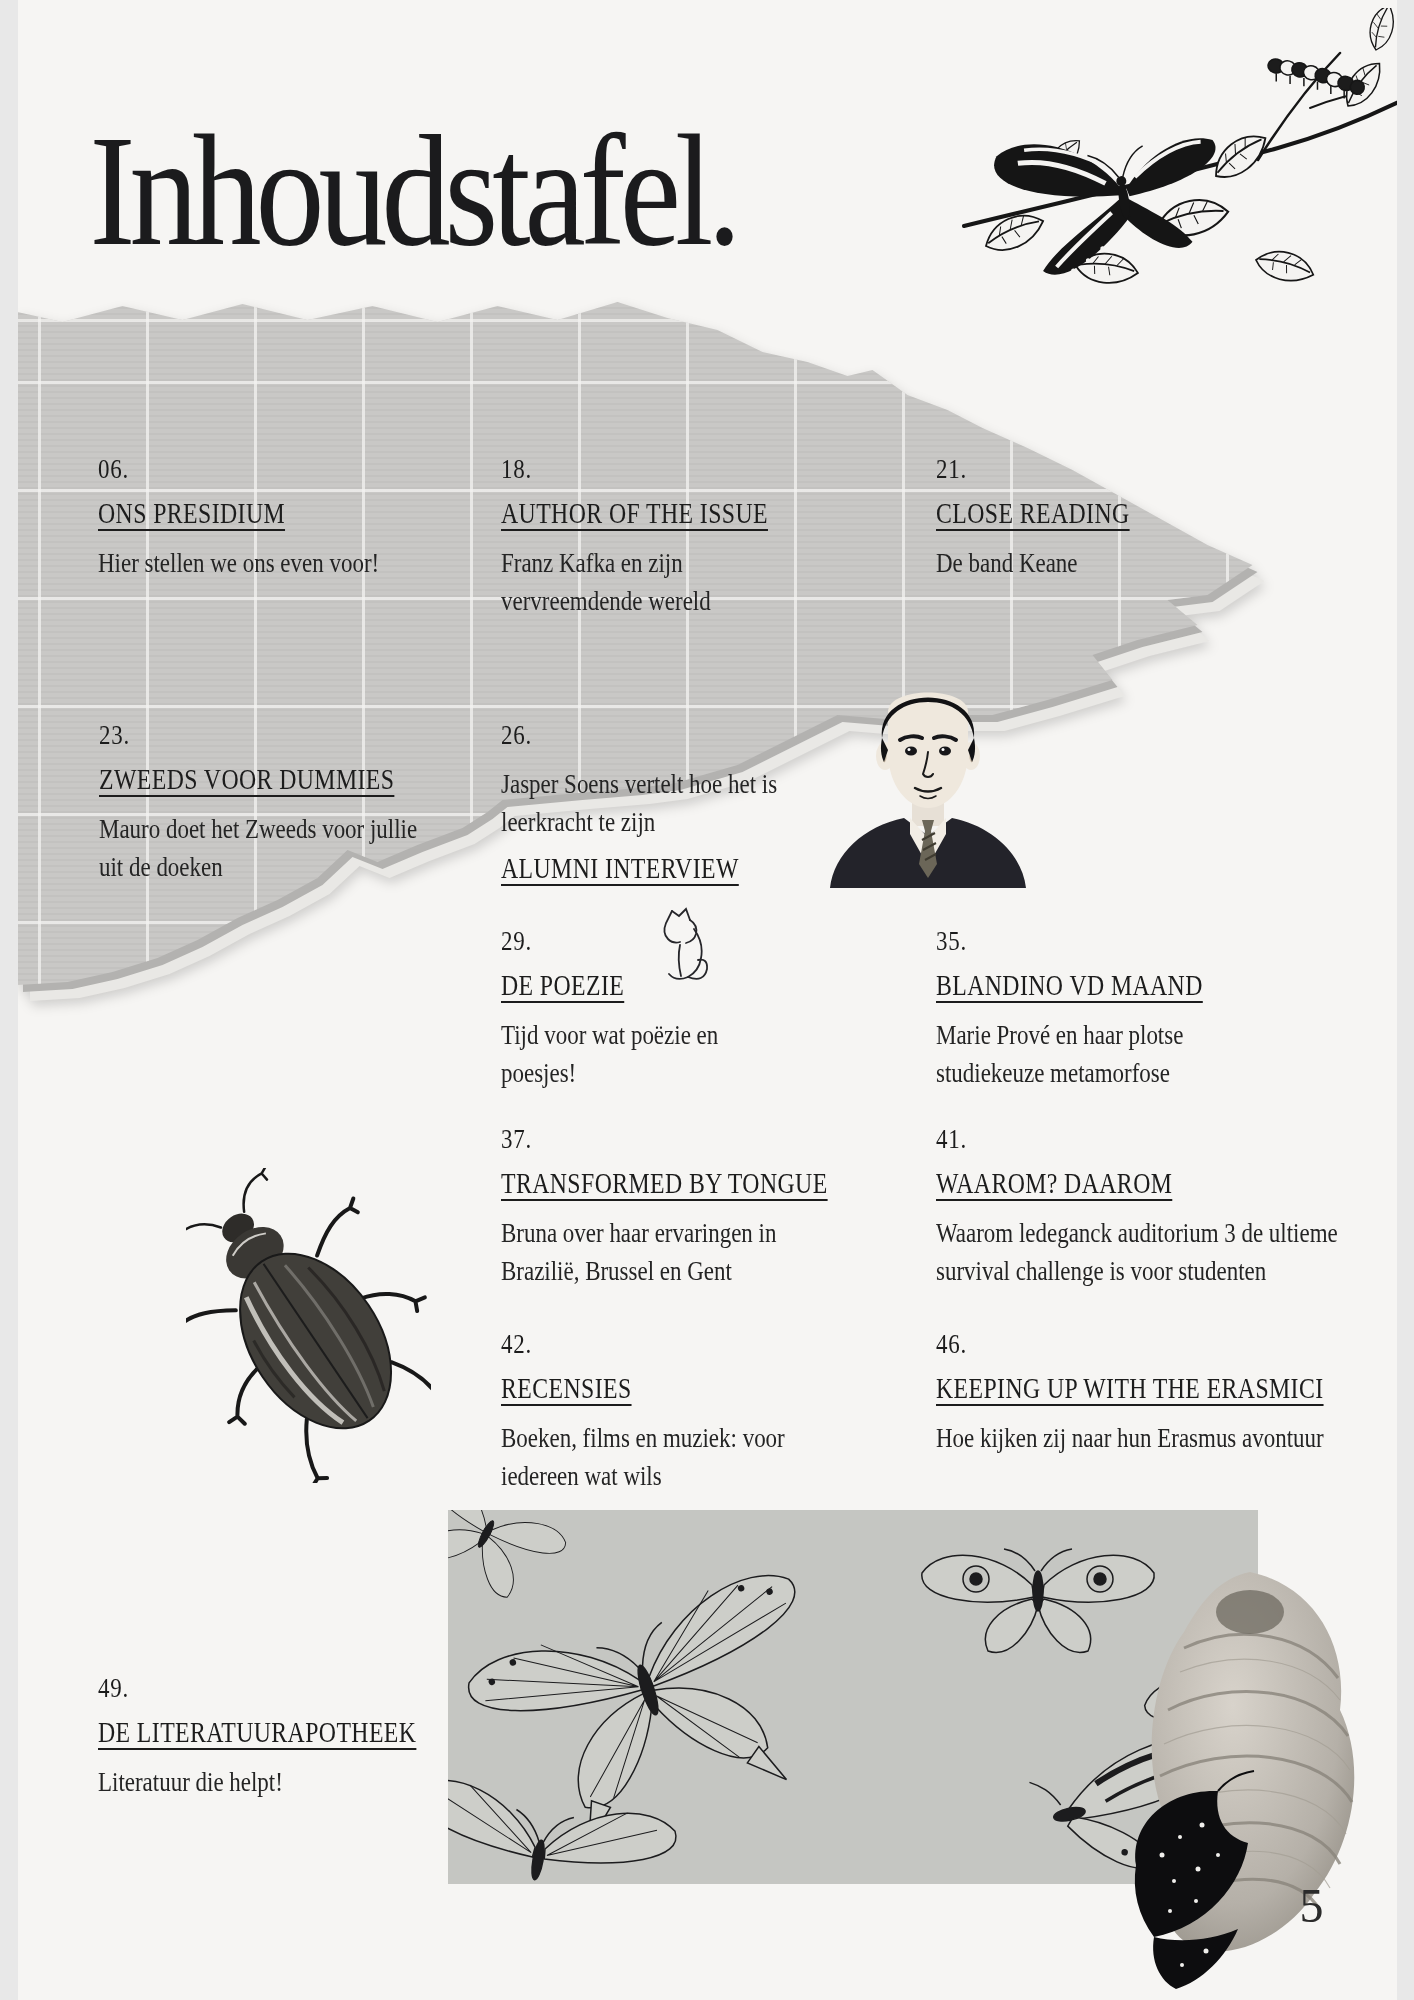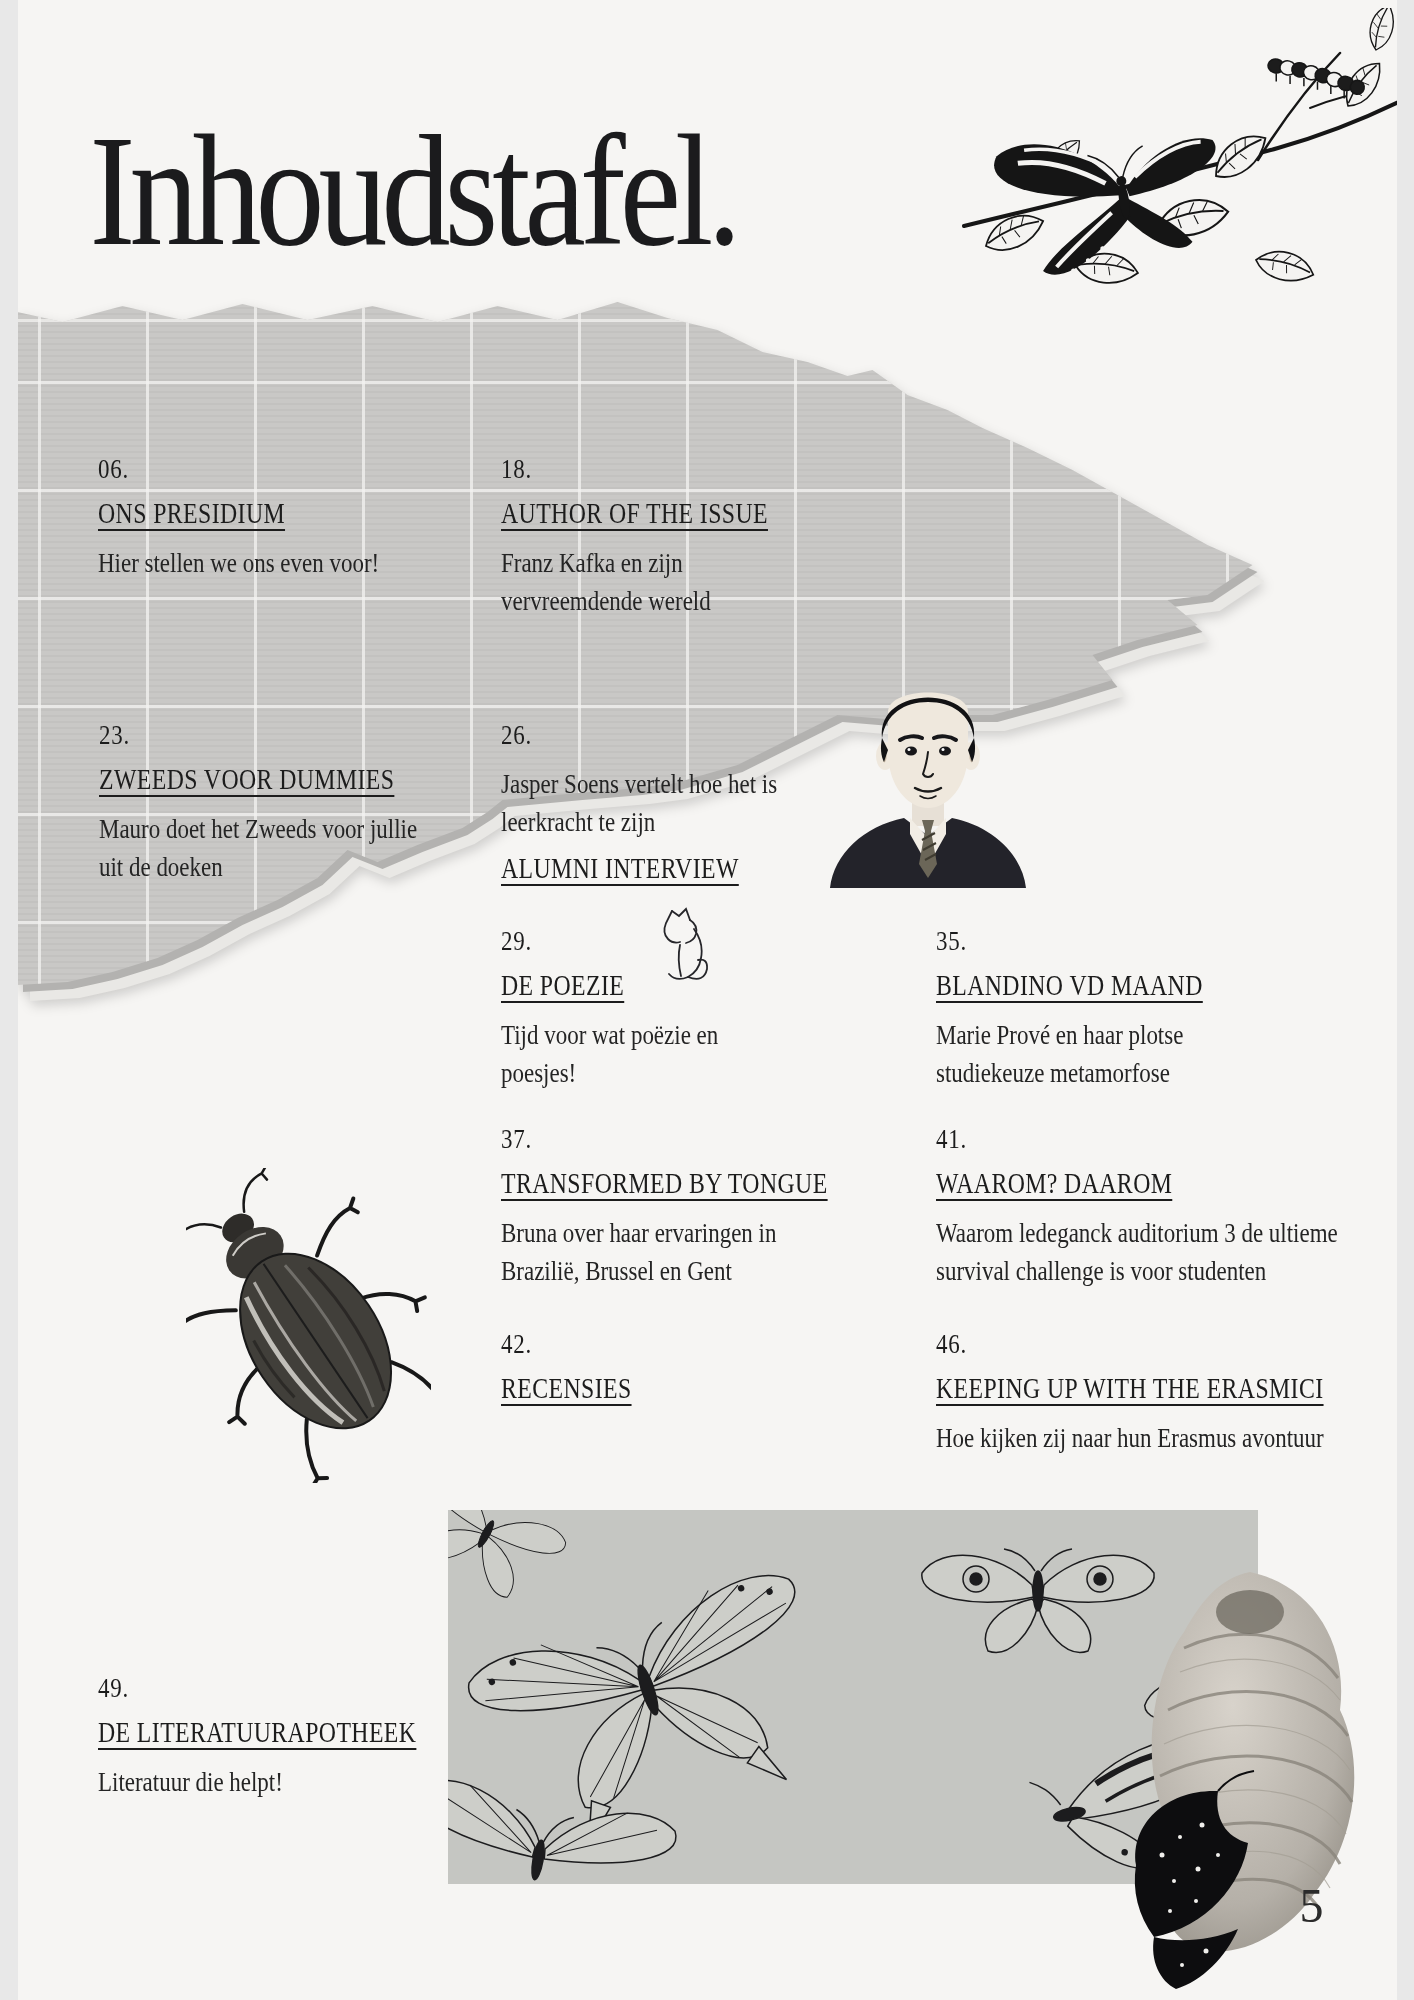--- a/index.html
+++ b/index.html
@@ -126,20 +126,25 @@
   <div class="entry" id="e1">
     <div class="row"><span class="num">06.</span></div>
     <div class="row h"><span class="heading">ONS PRESIDIUM</span></div>
     <div class="row d"><span class="desc">Hier stellen we ons even voor!</span></div>
   </div>
   <div class="entry" id="e2">
     <div class="row"><span class="num">18.</span></div>
     <div class="row h"><span class="heading">AUTHOR OF THE ISSUE</span></div>
     <div class="row d"><span class="desc">Franz Kafka en zijn vervreemdende wereld</span></div>
   </div>
+  <div class="entry" id="e3">
+    <div class="row"><span class="num">21.</span></div>
+    <div class="row h"><span class="heading">CLOSE READING</span></div>
+    <div class="row d"><span class="desc">De band Keane</span></div>
+  </div>
   <div class="entry" id="e4">
     <div class="row"><span class="num">23.</span></div>
     <div class="row h"><span class="heading">ZWEEDS VOOR DUMMIES</span></div>
     <div class="row d"><span class="desc">Mauro doet het Zweeds voor jullie uit de doeken</span></div>
   </div>
   <div class="entry" id="e5">
     <div class="row"><span class="num">26.</span></div>
     <div class="row d"><span class="desc">Jasper Soens vertelt hoe het is leerkracht te zijn</span></div>
     <div class="row h"><span class="heading">ALUMNI INTERVIEW</span></div>
   </div>
@@ -159,20 +164,21 @@
     <div class="row d"><span class="desc">Bruna over haar ervaringen in Brazilië, Brussel en Gent</span></div>
   </div>
   <div class="entry" id="e9">
     <div class="row"><span class="num">41.</span></div>
     <div class="row h"><span class="heading">WAAROM? DAAROM</span></div>
     <div class="row d"><span class="desc">Waarom ledeganck auditorium 3 de ultieme survival challenge is voor studenten</span></div>
   </div>
   <div class="entry" id="e10">
     <div class="row"><span class="num">42.</span></div>
     <div class="row h"><span class="heading">RECENSIES</span></div>
+    <div class="row d"><span class="desc">Boeken, films en muziek: voor iedereen wat wils</span></div>
   </div>
   <div class="entry" id="e11">
     <div class="row"><span class="num">46.</span></div>
     <div class="row h"><span class="heading">KEEPING UP WITH THE ERASMICI</span></div>
     <div class="row d"><span class="desc">Hoe kijken zij naar hun Erasmus avontuur</span></div>
   </div>
   <div class="entry" id="e12">
     <div class="row"><span class="num">49.</span></div>
     <div class="row h"><span class="heading">DE LITERATUURAPOTHEEK</span></div>
     <div class="row d"><span class="desc">Literatuur die helpt!</span></div>

